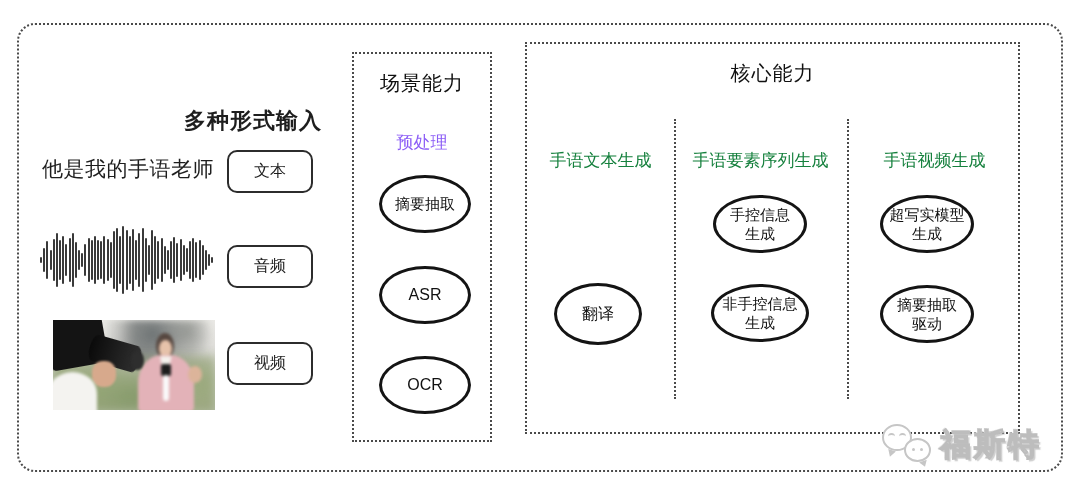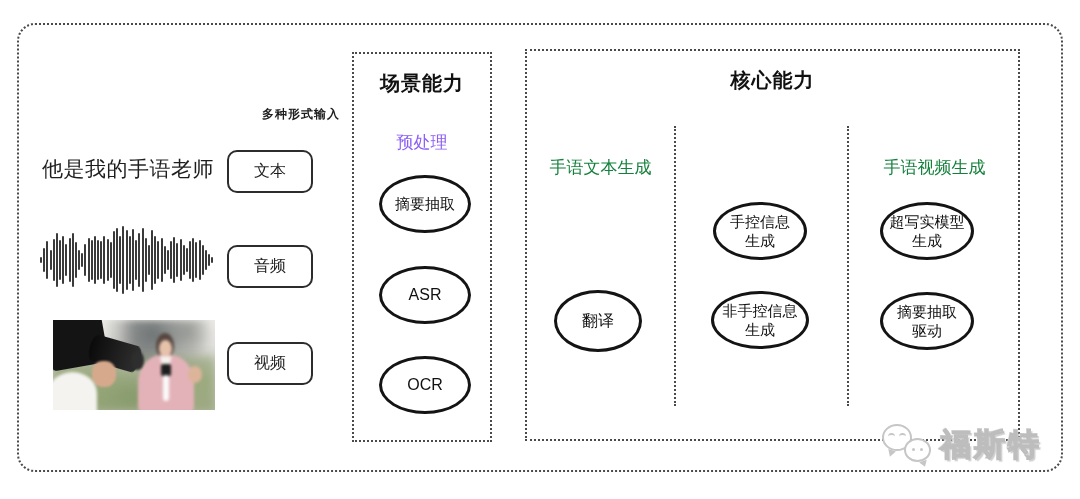--- a/index.html
+++ b/index.html
@@ -5,26 +5,26 @@
   * { margin:0; padding:0; box-sizing:border-box; }
   html,body { background:#ffffff; }
   body { font-family:"Liberation Sans","DejaVu Sans",sans-serif; color:#1e1e1e; }
   .canvas { position:relative; width:1080px; height:499px; background:#ffffff; overflow:hidden; }
 
   
   .outer-frame { position:absolute; left:17px; top:23px; width:1046px; height:449px;
     border:2px dotted #4a4a4a; border-radius:18px; }
 
   
-  .sec-title { font-weight:bold; font-size:20px; letter-spacing:1px; text-align:center; color:#111; }
+  .sec-title { font-weight:normal; font-size:20px; letter-spacing:1px; text-align:center; color:#111; }
   .sub-label { font-size:17px; text-align:center; color:#8b5cf6; }
 
   
-  .input-title { position:absolute; left:200px; top:106px; width:140px; font-size:12px;
-    font-weight:bold; text-align:right; letter-spacing:1px; }
+  .input-title { position:absolute; left:184px; top:106px; width:140px; font-size:22px;
+    font-weight:bold; text-align:left; letter-spacing:1px; }
   .sample-sentence { position:absolute; left:42px; top:155px; width:176px; font-size:21px;
     letter-spacing:0.5px; white-space:nowrap; }
   .io-box { position:absolute; width:86px; height:43px; border:2px solid #2c2c2c; border-radius:10px;
     display:flex; align-items:center; justify-content:center; font-size:16px; background:#fff; }
   .io-box.b1 { left:227px; top:150px; }
   .io-box.b2 { left:227px; top:245px; }
   .io-box.b3 { left:227px; top:342px; }
 
   
   .waveform { position:absolute; left:40px; top:226px; width:174px; height:68px;
@@ -61,21 +61,21 @@
   .ph-cam-lens { left:22%; top:22%; width:32%; height:30%; background:linear-gradient(90deg,#0a0a0a,#303030);
     transform:rotate(16deg); border-radius:12% / 45%; filter:blur(.6px); }
   .ph-lens-cap { left:48%; top:34%; width:8%; height:22%; background:#2e2e2e; border-radius:50%; filter:blur(.8px); }
   .ph-hand-l { left:24%; top:46%; width:15%; height:28%; background:#d7a98c; border-radius:45%; filter:blur(1px); }
   .ph-shoulder { left:-3%; bottom:-6%; width:30%; height:48%; background:#f4f3f0;
     border-radius:50% 50% 0 0; filter:blur(1.5px); }
 
   
   .cap-box { position:absolute; border:2px dotted #4a4a4a; background:transparent; }
   .scene-box { left:352px; top:52px; width:140px; height:390px; }
-  .core-box  { left:525px; top:49px; width:495px; height:392px; }
+  .core-box  { left:525px; top:42px; width:495px; height:392px; }
   .cap-box .sec-title { position:absolute; top:16px; left:0; width:100%; }
   .scene-sub { position:absolute; top:77px; left:0; width:100%; }
 
   
   .node { position:absolute; border:3px solid #141414; border-radius:50%; background:#fff;
     display:flex; align-items:center; justify-content:center; text-align:center;
     font-size:15px; line-height:1.3; white-space:pre-line; color:#111; }
   .scene-box .n1 { left:25px; top:121px; width:92px; height:58px; }
   .scene-box .n2 { left:25px; top:212px; width:92px; height:58px; font-size:16px; }
   .scene-box .n3 { left:25px; top:302px; width:92px; height:58px; font-size:16px; }
@@ -215,20 +215,21 @@
     <div class="node n3">OCR</div>
   </div>
 
   <div class="cap-box core-box">
     <div class="sec-title">核心能力</div>
 
     <div class="core-divider div1"></div>
     <div class="core-divider div2"></div>
 
     <div class="core-col-header hdr1">手语文本生成</div>
+    <div class="core-col-header hdr2">手语要素序列生成</div>
     <div class="core-col-header hdr3">手语视频生成</div>
 
     <div class="node c1n2">翻译</div>
     <div class="node c2n1">手控信息
 生成</div>
     <div class="node c2n2">非手控信息
 生成</div>
     <div class="node c3n1">超写实模型
 生成</div>
     <div class="node c3n2">摘要抽取

